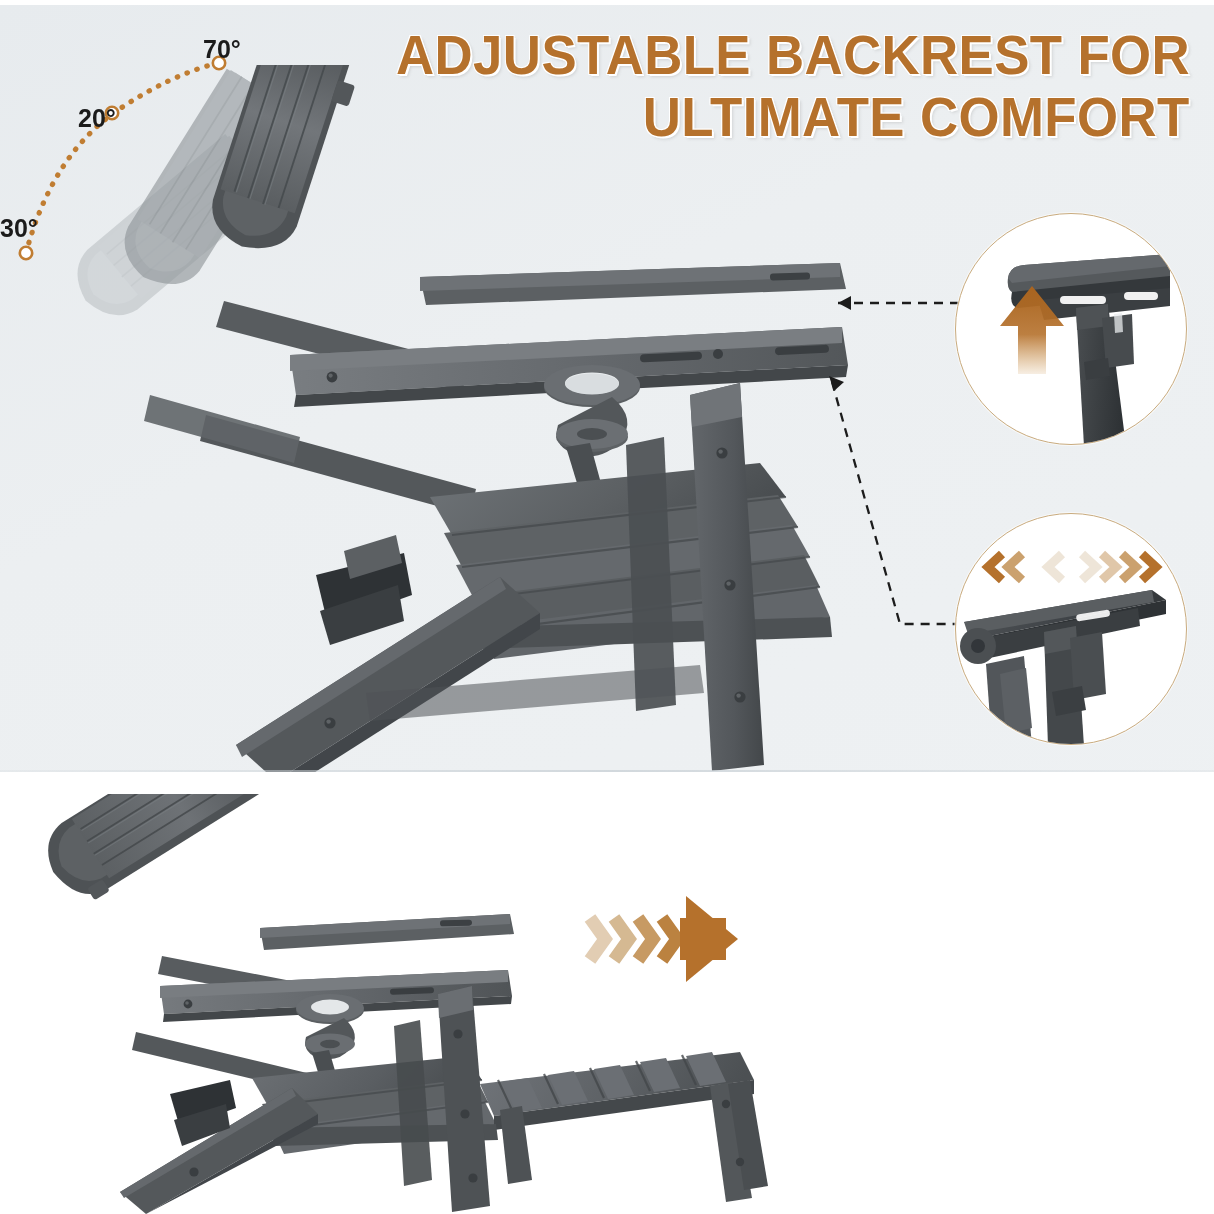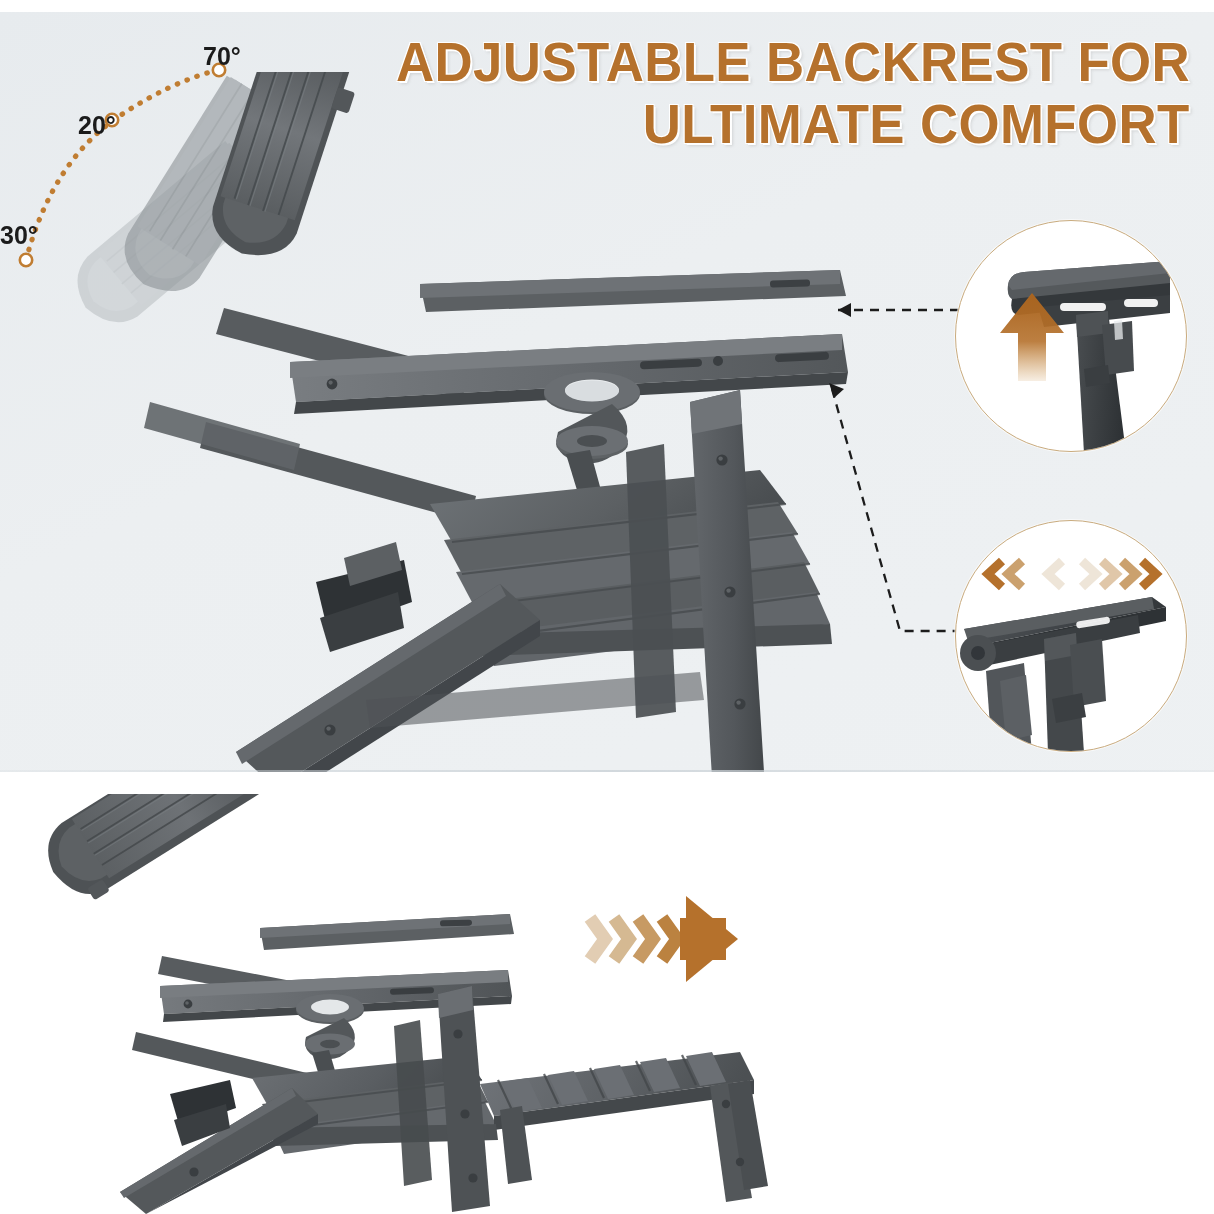--- a/index.html
+++ b/index.html
@@ -5,21 +5,21 @@
   * { margin:0; padding:0; box-sizing:border-box; }
   html,body { width:1214px; height:1214px; overflow:hidden; }
   body {
     font-family:"Liberation Sans", sans-serif;
     background:#ffffff;
     position:relative;
   }
 
   
   #top-section{
-    position:absolute; left:0; top:12px; width:1214px; height:940px;
+    position:absolute; left:0; top:5px; width:1214px; height:940px;
     background:linear-gradient(155deg,#e7ebee 0%,#eceff1 38%,#eef1f3 100%);
     overflow:hidden;
   }
   #bottom-section{
     position:absolute; left:0; top:772px; width:1214px; height:442px;
     background:#ffffff; overflow:hidden;
   }
   #section-divider{
     position:absolute; left:0; top:770px; width:1214px; height:2px;
     background:linear-gradient(to right,rgba(210,216,220,.25),rgba(205,212,217,.85),rgba(210,216,220,.25));

